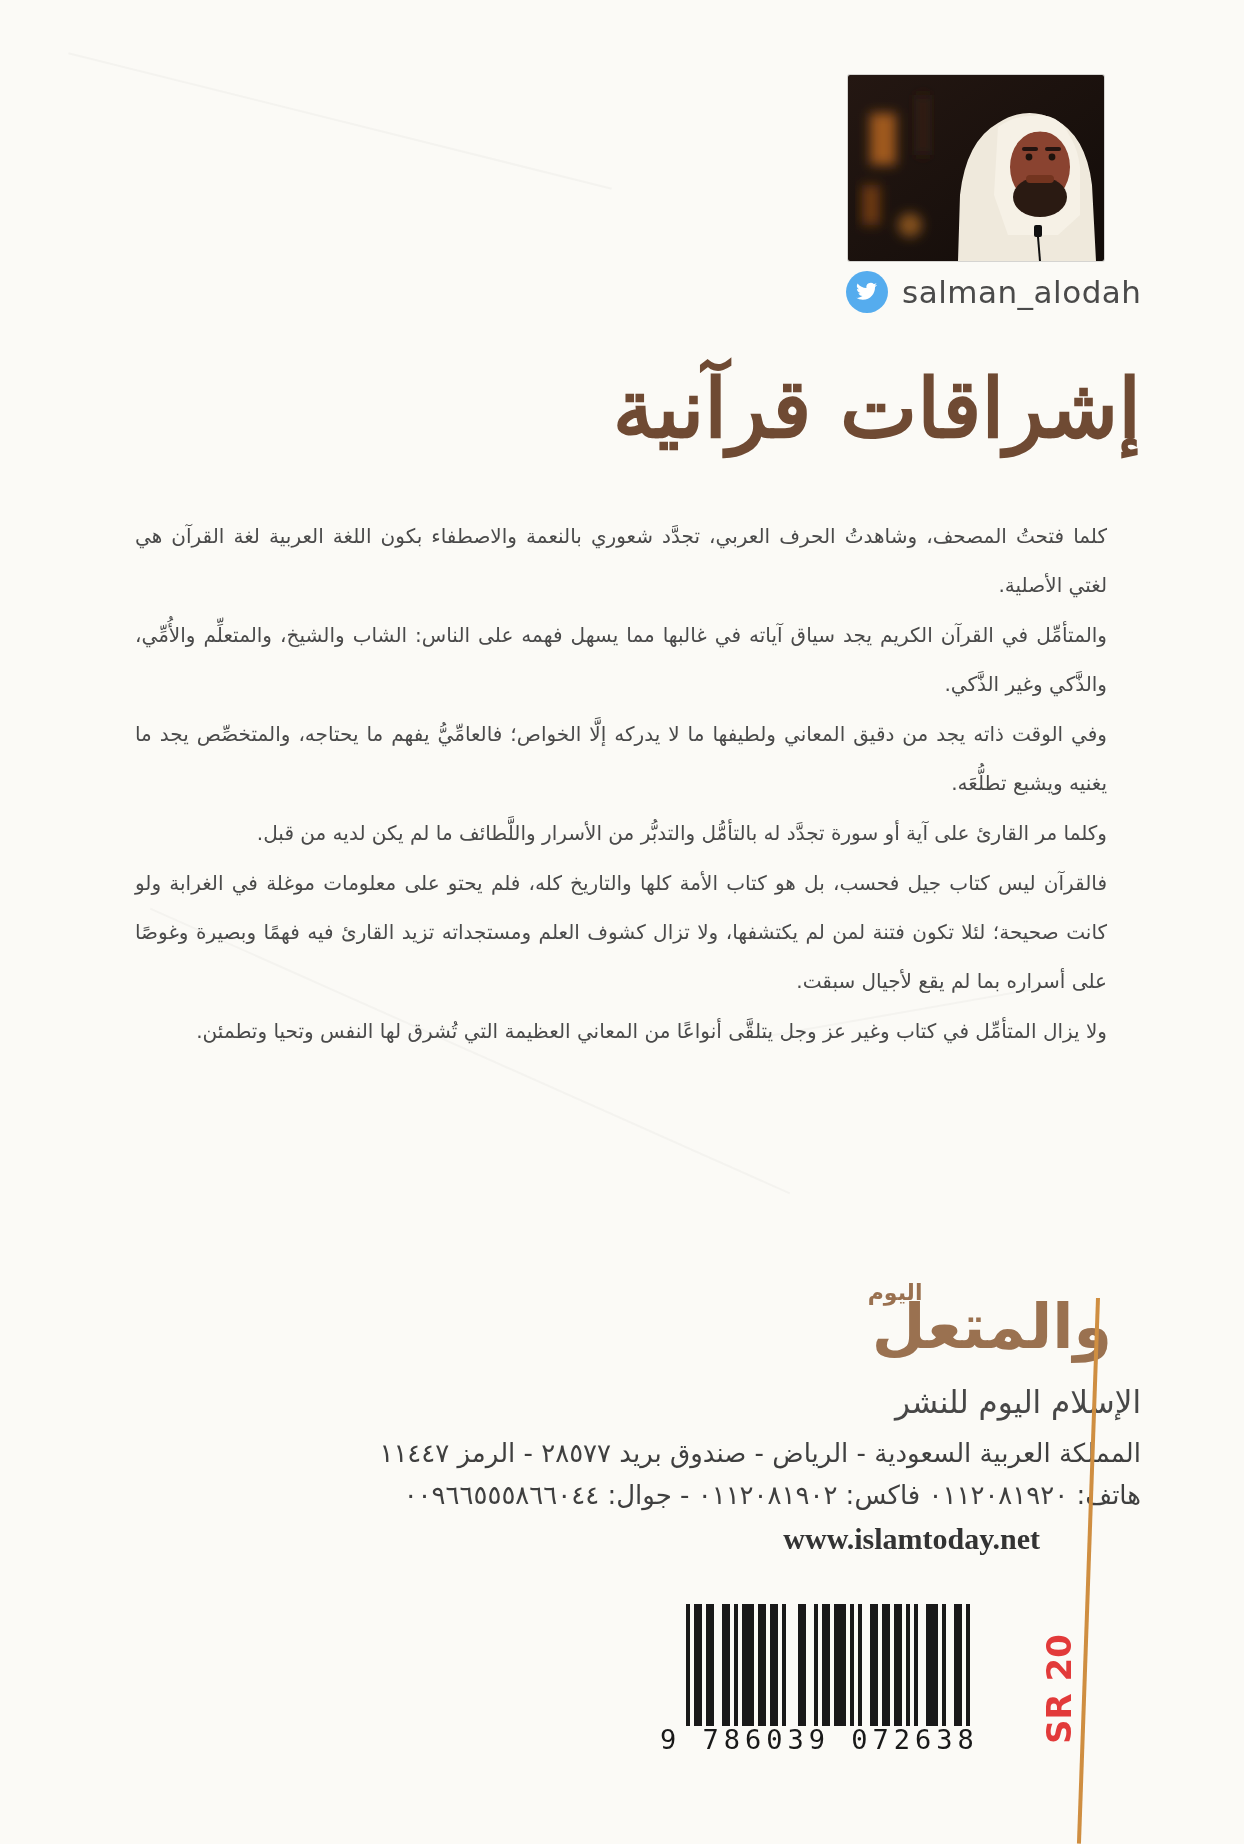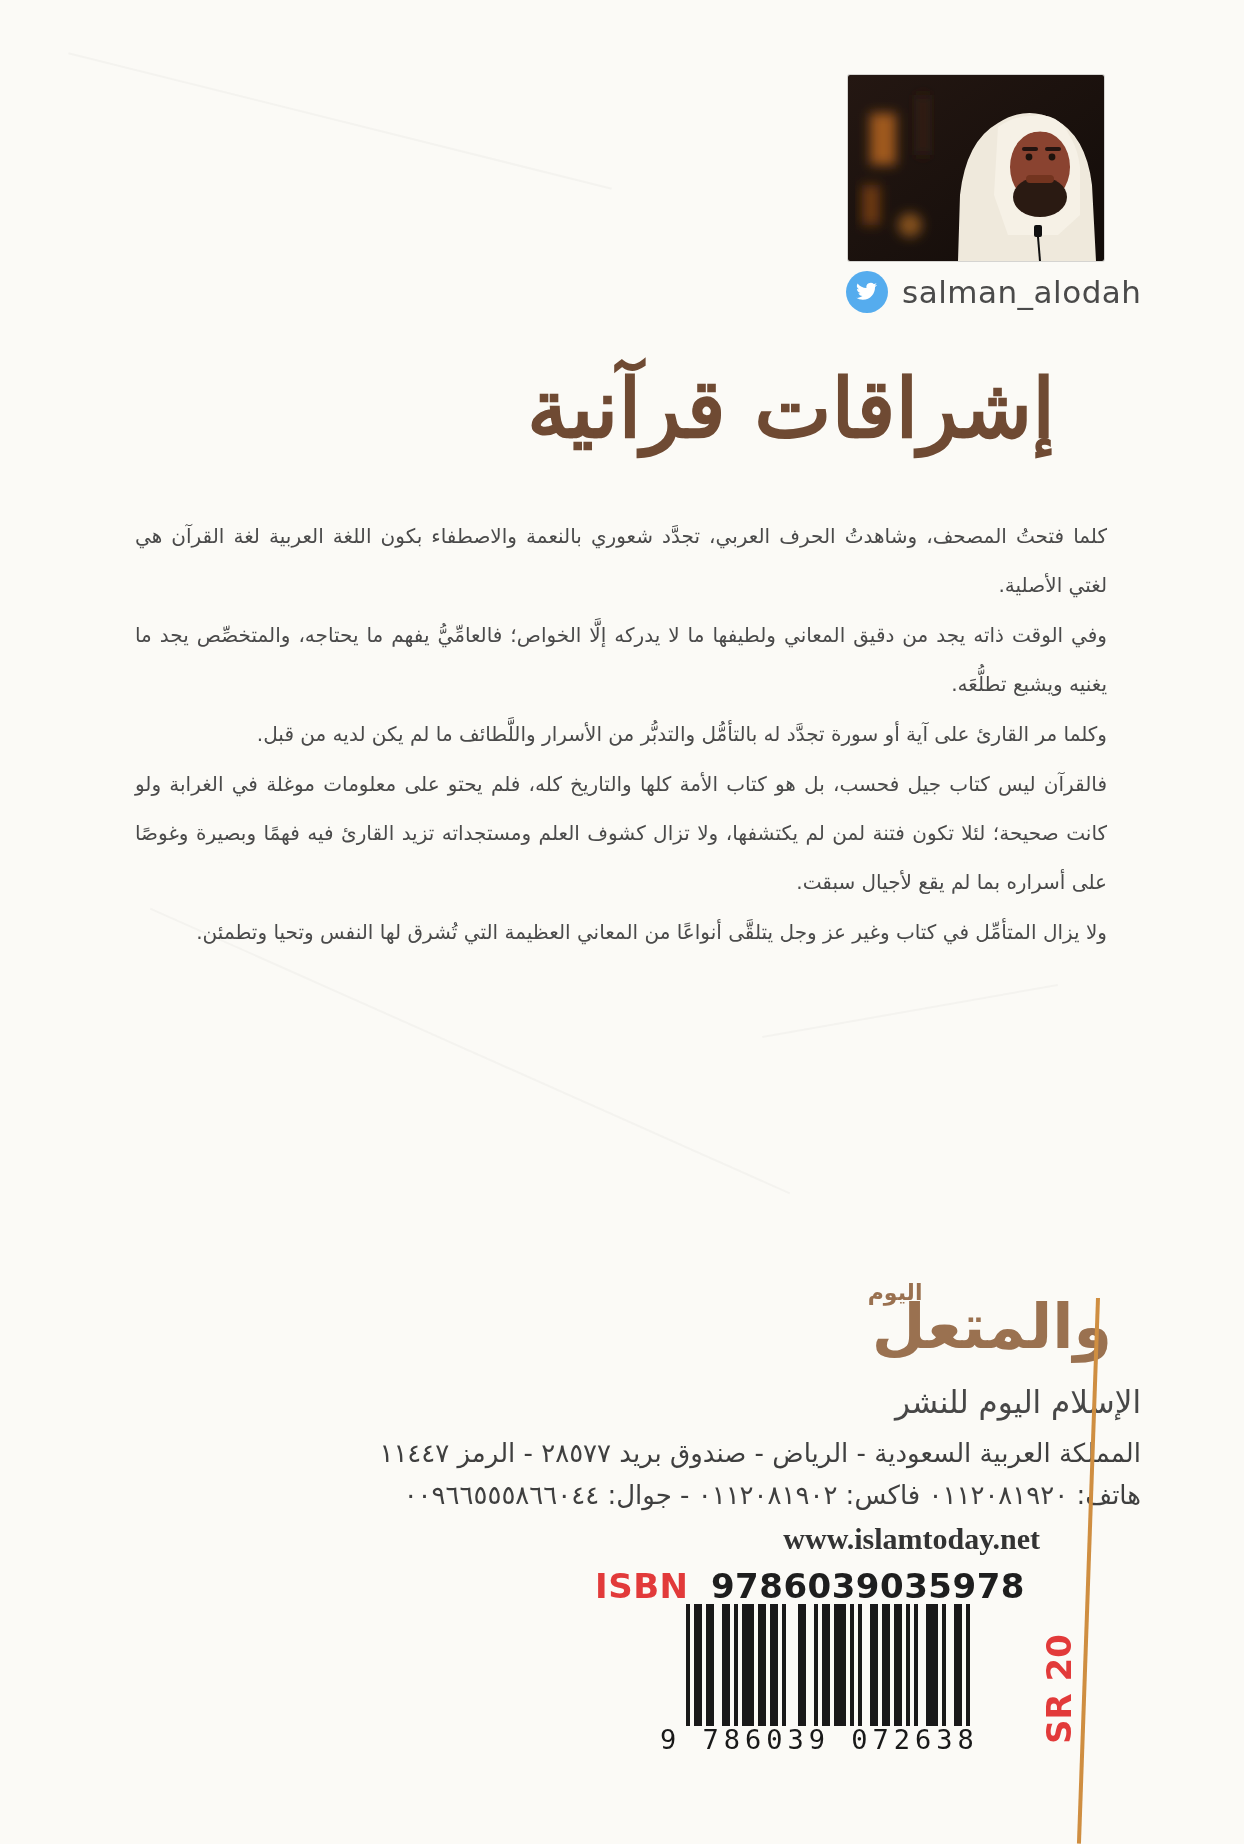--- a/index.html
+++ b/index.html
@@ -26,21 +26,21 @@
   
   .twitter-row{position:absolute;left:846px;top:268px;width:260px;height:48px;
     display:flex;align-items:center;gap:14px;direction:ltr;}
   .tw-icon{width:42px;height:42px;border-radius:50%;background:#55acee;
     display:flex;align-items:center;justify-content:center;flex:0 0 auto;}
   .tw-icon svg{width:26px;height:26px;fill:#ffffff;}
   .tw-handle{font-size:31px;color:#4a4a4a;letter-spacing:.5px;}
 
   
   .book-title{position:absolute;right:139px;top:355px;width:700px;
-    direction:rtl;text-align:center;
+    direction:rtl;text-align:right;
     font-family:"DejaVu Serif", serif;
     font-size:82px;font-weight:bold;color:#6f4a33;line-height:1.3;}
 
   
   .body-text{position:absolute;left:135px;top:512px;width:972px;
     direction:rtl;text-align:justify;
     font-size:20px;line-height:49px;color:#4a4a4a;}
   .body-text p{margin:0 0 1px 0;}
 
   
@@ -129,40 +129,37 @@
         <path d="M8.1 19.2c7.3 0 11.3-6 11.3-11.3v-.5c.8-.6 1.4-1.3 2-2.1-.7.3-1.5.5-2.3.6.8-.5 1.4-1.3 1.7-2.2-.8.5-1.6.8-2.5 1a4 4 0 0 0-6.8 3.6A11.3 11.3 0 0 1 3.3 4.1a4 4 0 0 0 1.2 5.3c-.6 0-1.3-.2-1.8-.5v.1c0 1.9 1.4 3.5 3.2 3.9a4 4 0 0 1-1.8.1 4 4 0 0 0 3.7 2.8A8 8 0 0 1 2 17.4a11.3 11.3 0 0 0 6.1 1.8z"></path>
       </svg>
     </span>
     <span class="tw-handle">salman_alodah</span>
   </div>
 
   <div class="book-title">إشراقات قرآنية</div>
 
   <div class="body-text">
     <p>كلما فتحتُ المصحف، وشاهدتُ الحرف العربي، تجدَّد شعوري بالنعمة والاصطفاء بكون اللغة العربية لغة القرآن هي لغتي الأصلية.</p>
+    <p>والمتأمِّل في القرآن الكريم يجد سياق آياته في غالبها مما يسهل فهمه على الناس: الشاب والشيخ، والمتعلِّم والأُمِّي، والذَّكي وغير الذَّكي.</p>
     <p>وفي الوقت ذاته يجد من دقيق المعاني ولطيفها ما لا يدركه إلَّا الخواص؛ فالعامِّيُّ يفهم ما يحتاجه، والمتخصِّص يجد ما يغنيه ويشبع تطلُّعَه.</p>
     <p>وكلما مر القارئ على آية أو سورة تجدَّد له بالتأمُّل والتدبُّر من الأسرار واللَّطائف ما لم يكن لديه من قبل.</p>
     <p>فالقرآن ليس كتاب جيل فحسب، بل هو كتاب الأمة كلها والتاريخ كله، فلم يحتو على معلومات موغلة في الغرابة ولو كانت صحيحة؛ لئلا تكون فتنة لمن لم يكتشفها، ولا تزال كشوف العلم ومستجداته تزيد القارئ فيه فهمًا وبصيرة وغوصًا على أسراره بما لم يقع لأجيال سبقت.</p>
     <p>ولا يزال المتأمِّل في كتاب وغير عز وجل يتلقَّى أنواعًا من المعاني العظيمة التي تُشرق لها النفس وتحيا وتطمئن.</p>
   </div>
 
   <div class="pub-logo">
     <span class="logo-main">والمتعل</span>
     <span class="logo-badge">اليوم</span>
   </div>
 
   <div class="pub-name">الإسلام اليوم للنشر</div>
   <div class="pub-address">المملكة العربية السعودية - الرياض - صندوق بريد ٢٨٥٧٧ - الرمز ١١٤٤٧</div>
   <div class="pub-contacts">هاتف: ٠١١٢٠٨١٩٢٠ فاكس: ٠١١٢٠٨١٩٠٢ - جوال: ٠٠٩٦٦٥٥٥٨٦٦٠٤٤</div>
   <div class="pub-website">www.islamtoday.net</div>
 
-  <div class="isbn-row">
-    <span class="isbn-label">ISBN</span>
-    <span class="isbn-number">9786039035978</span>
-  </div>
 
   <div class="barcode">
     <div class="barcode-bars">
         <div class="bar" style="width: 4px;"></div>
         <div class="gap" style="width: 4px;"></div>
         <div class="bar" style="width: 8px;"></div>
         <div class="gap" style="width: 4px;"></div>
         <div class="bar" style="width: 8px;"></div>
         <div class="gap" style="width: 8px;"></div>
         <div class="bar" style="width: 8px;"></div>

